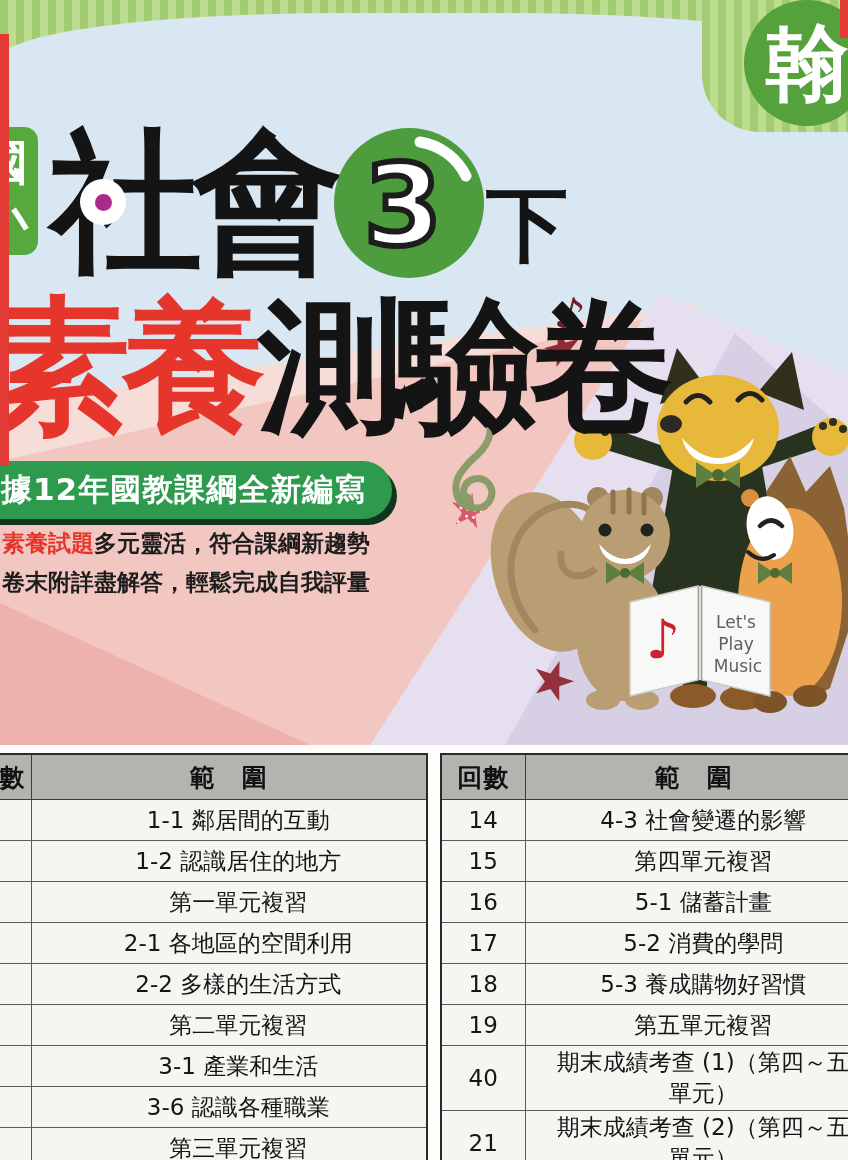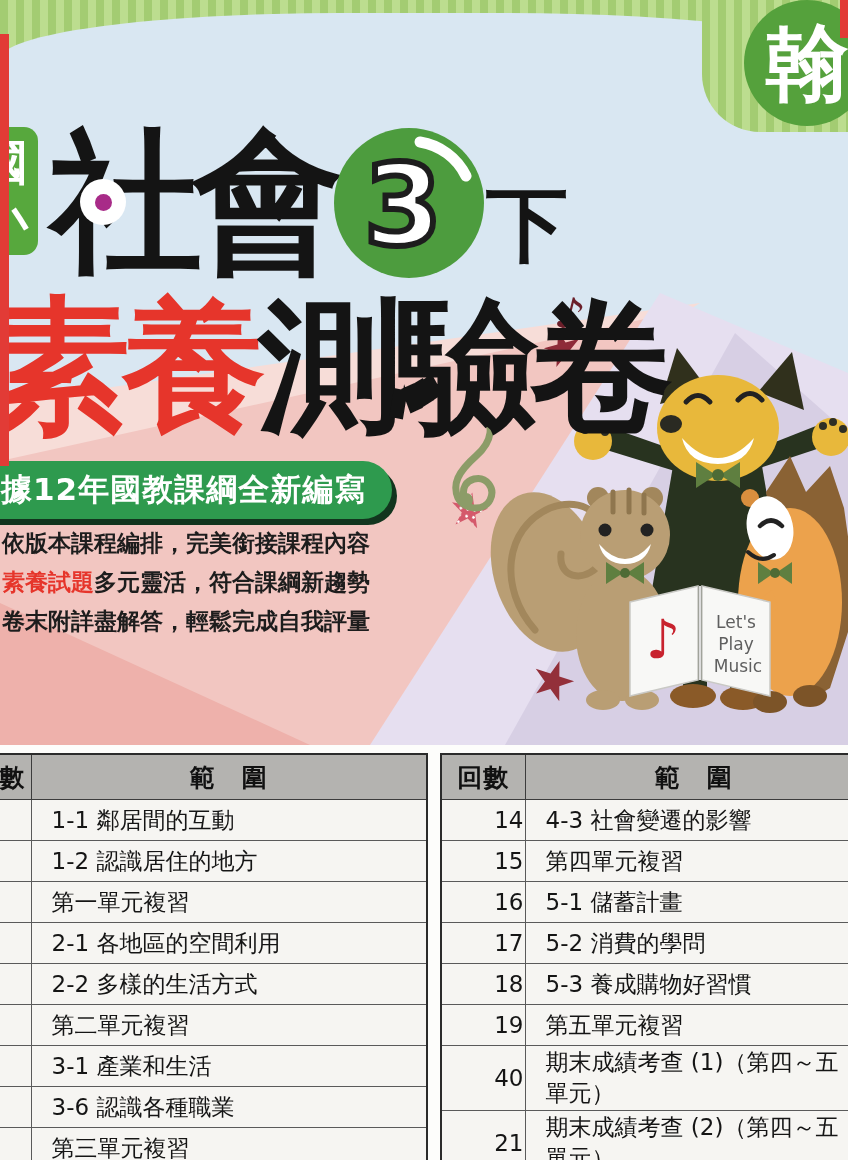--- a/index.html
+++ b/index.html
@@ -75,22 +75,22 @@
 
   
   .toc{position:absolute;top:753px;z-index:5;}
   .toc-left{left:-34px;width:460px;}
   .toc-right{left:440px;width:422px;}
   table.toc-table{border-collapse:collapse;width:100%;table-layout:fixed;border:2px solid #2b2b2b;}
   .toc-table th{background:#b4b3b0;color:#111;font-size:25px;font-weight:bold;height:42px;
     border:1px solid #3c3c3c;letter-spacing:1px;}
   .toc-table td{background:#f6f5f2;color:#151515;font-size:23px;height:38px;
     border:1px solid #5a5a5a;vertical-align:middle;}
-  .toc-table td.num{text-align:right;}
-  .toc-table td.range{padding-left:20px;text-align:left;font-weight:500;}
+  .toc-table td.num{text-align:center;}
+  .toc-table td.range{padding-left:20px;text-align:center;font-weight:500;}
 </style>
 </head>
 <body>
 
 <div class="page">
 
   <div class="stripe-bg"></div>
 
   <div class="cover">
     <div class="wedge w-pink-light"></div>
@@ -128,21 +128,20 @@
 
   <div class="subtitle">
     <span class="red">素養</span><span class="blk">測驗卷</span>
   </div>
 
   <div class="banner">
     <span>依據12年國教課綱全新編寫</span>
   </div>
 
   <div class="features">
-    <div class="feature"><span class="pfx"></span><span>依版本課程編排，完美銜接課程內容</span></div>
     <div class="feature"><span class="pfx">素養試題</span><span>多元靈活，符合課綱新趨勢</span></div>
     <div class="feature"><span class="pfx"></span><span>卷末附詳盡解答，輕鬆完成自我評量</span></div>
   </div>
 
   <div class="star star-a"></div>
   <div class="star star-b"></div>
   <div class="star star-c"></div>
   <div class="note-top">♪</div>
 
   <svg class="clef" width="64" height="118" viewBox="0 0 64 118">

